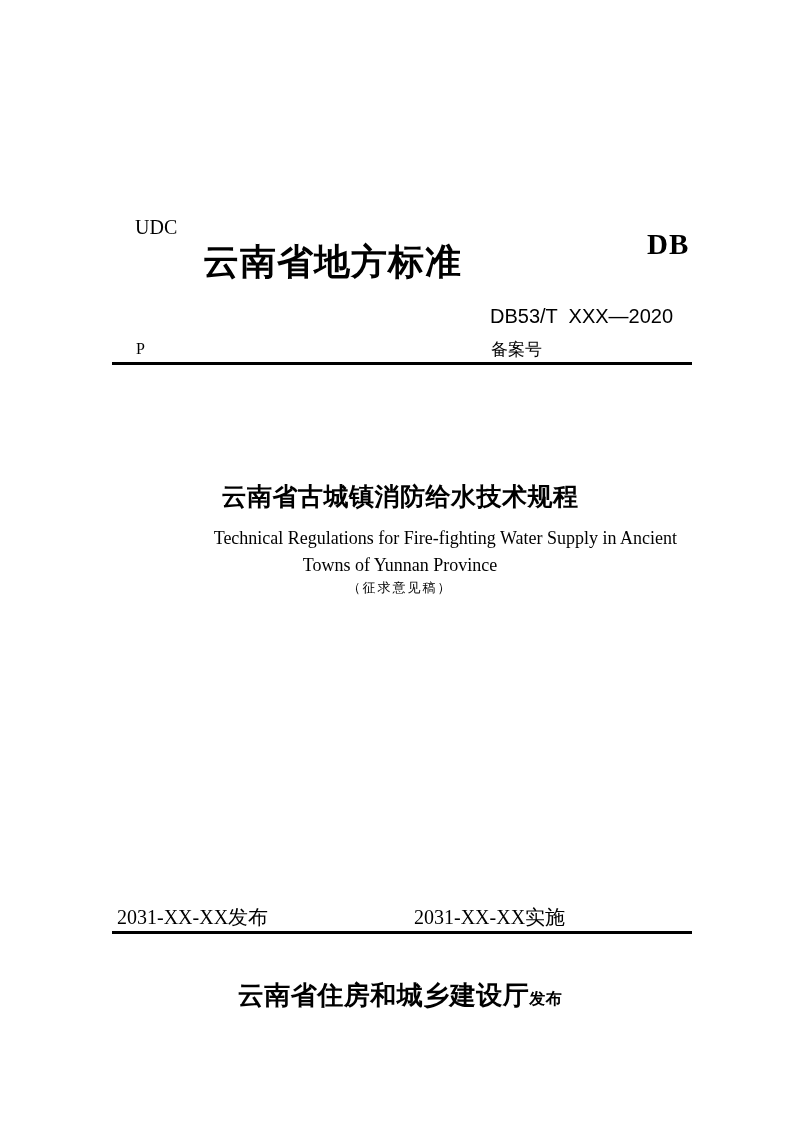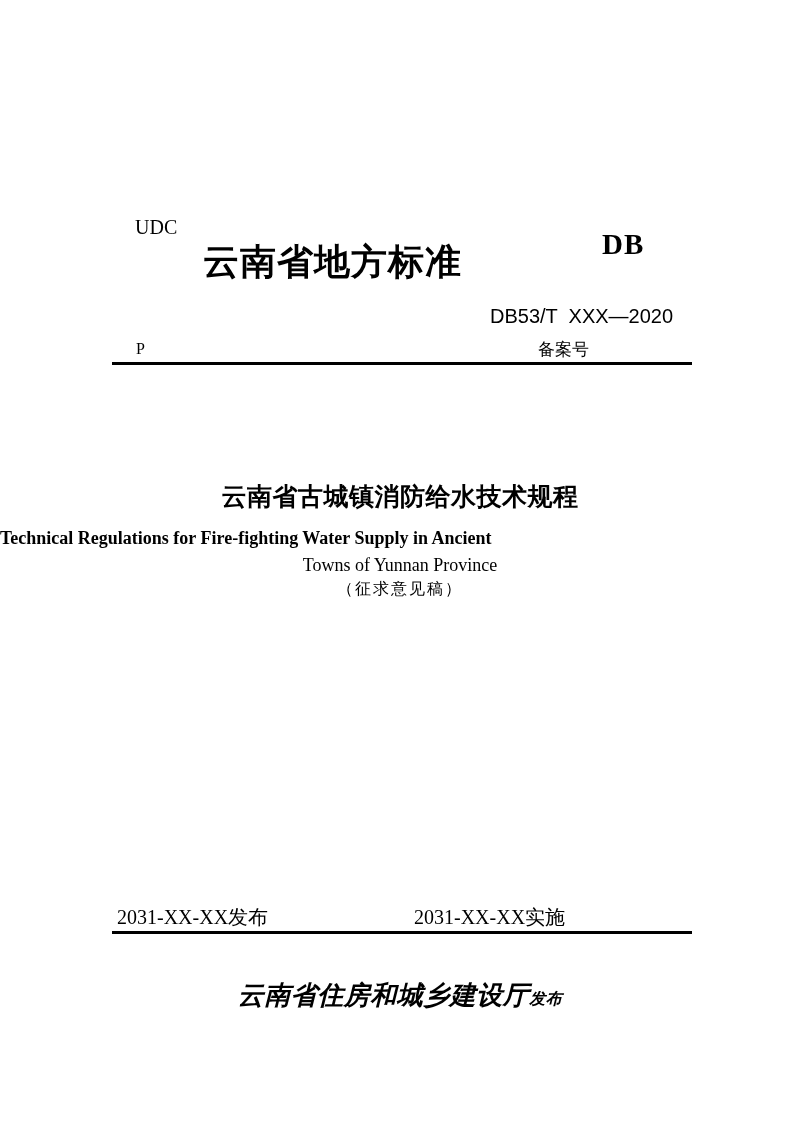--- a/index.html
+++ b/index.html
@@ -20,78 +20,76 @@
   }
   .standard-series {
     left: 203px; top: 238px;
     font-size: 36px;
     font-weight: bold;
     font-family: "Liberation Sans", sans-serif;
     letter-spacing: 1px;
     white-space: nowrap;
   }
   .db-mark {
-    left: 602px; top: 228px;
+    left: 647px; top: 228px;
     font-size: 29px;
     font-weight: bold;
     font-family: "Liberation Serif", serif;
     letter-spacing: 1px;
   }
   .standard-code {
     left: 490px; top: 305px;
     font-size: 20px;
     font-family: Liberation Sans, sans-serif;
     white-space: pre;
   }
   .p-mark {
     left: 136px; top: 340px;
     font-size: 16px;
     font-family: "Liberation Serif", serif;
   }
   .record-no {
     left: 491px; top: 338px;
     font-size: 17px;
     font-family: "Liberation Serif", serif;
-    margin-left: 47px;
   }
   .rule {
     left: 112px; width: 580px; height: 3px;
     background: #000000;
   }
   .rule-top { top: 362px; }
   .rule-bottom { top: 931px; }
 
   .doc-title-cn {
     left: 0; top: 480px; width: 800px;
     text-align: center;
     font-size: 25px;
     font-weight: bold;
     font-family: "Liberation Sans", sans-serif;
     letter-spacing: 0.5px;
     white-space: nowrap;
   }
   .doc-title-en1 {
     left: 0; top: 528px; width: 677px;
-    text-align: left;
+    text-align: right;
     font-size: 18px;
     font-family: "Liberation Serif", serif;
     white-space: nowrap;
-    font-weight: bold;
   }
   .doc-title-en2 {
     left: 0; top: 555px; width: 800px;
     text-align: center;
     font-size: 18px;
     font-family: "Liberation Serif", serif;
     white-space: nowrap;
   }
   .draft-note {
     left: 0; top: 579px; width: 800px;
     text-align: center;
-    font-size: 16px;
+    font-size: 13px;
     font-family: "Liberation Serif", serif;
     letter-spacing: 2px;
     white-space: nowrap;
   }
 
   .issue-date {
     left: 117px; top: 904px;
     font-size: 20px;
     font-family: "Liberation Serif", serif;
     white-space: nowrap;
@@ -104,21 +102,20 @@
   }
 
   .publisher-row {
     left: 0; top: 978px; width: 800px;
     display: flex;
     justify-content: center;
     align-items: baseline;
     font-family: "Liberation Sans", sans-serif;
     font-weight: bold;
     white-space: nowrap;
-    font-style: italic;
   }
   .publisher-name { font-size: 26px; letter-spacing: 0.5px; }
   .publisher-suffix { font-size: 16px; letter-spacing: 0.5px; }
 </style>
 </head>
 <body>
 
 <div class="abs udc">UDC</div>
 
 <div class="abs standard-series">云南省地方标准</div>

